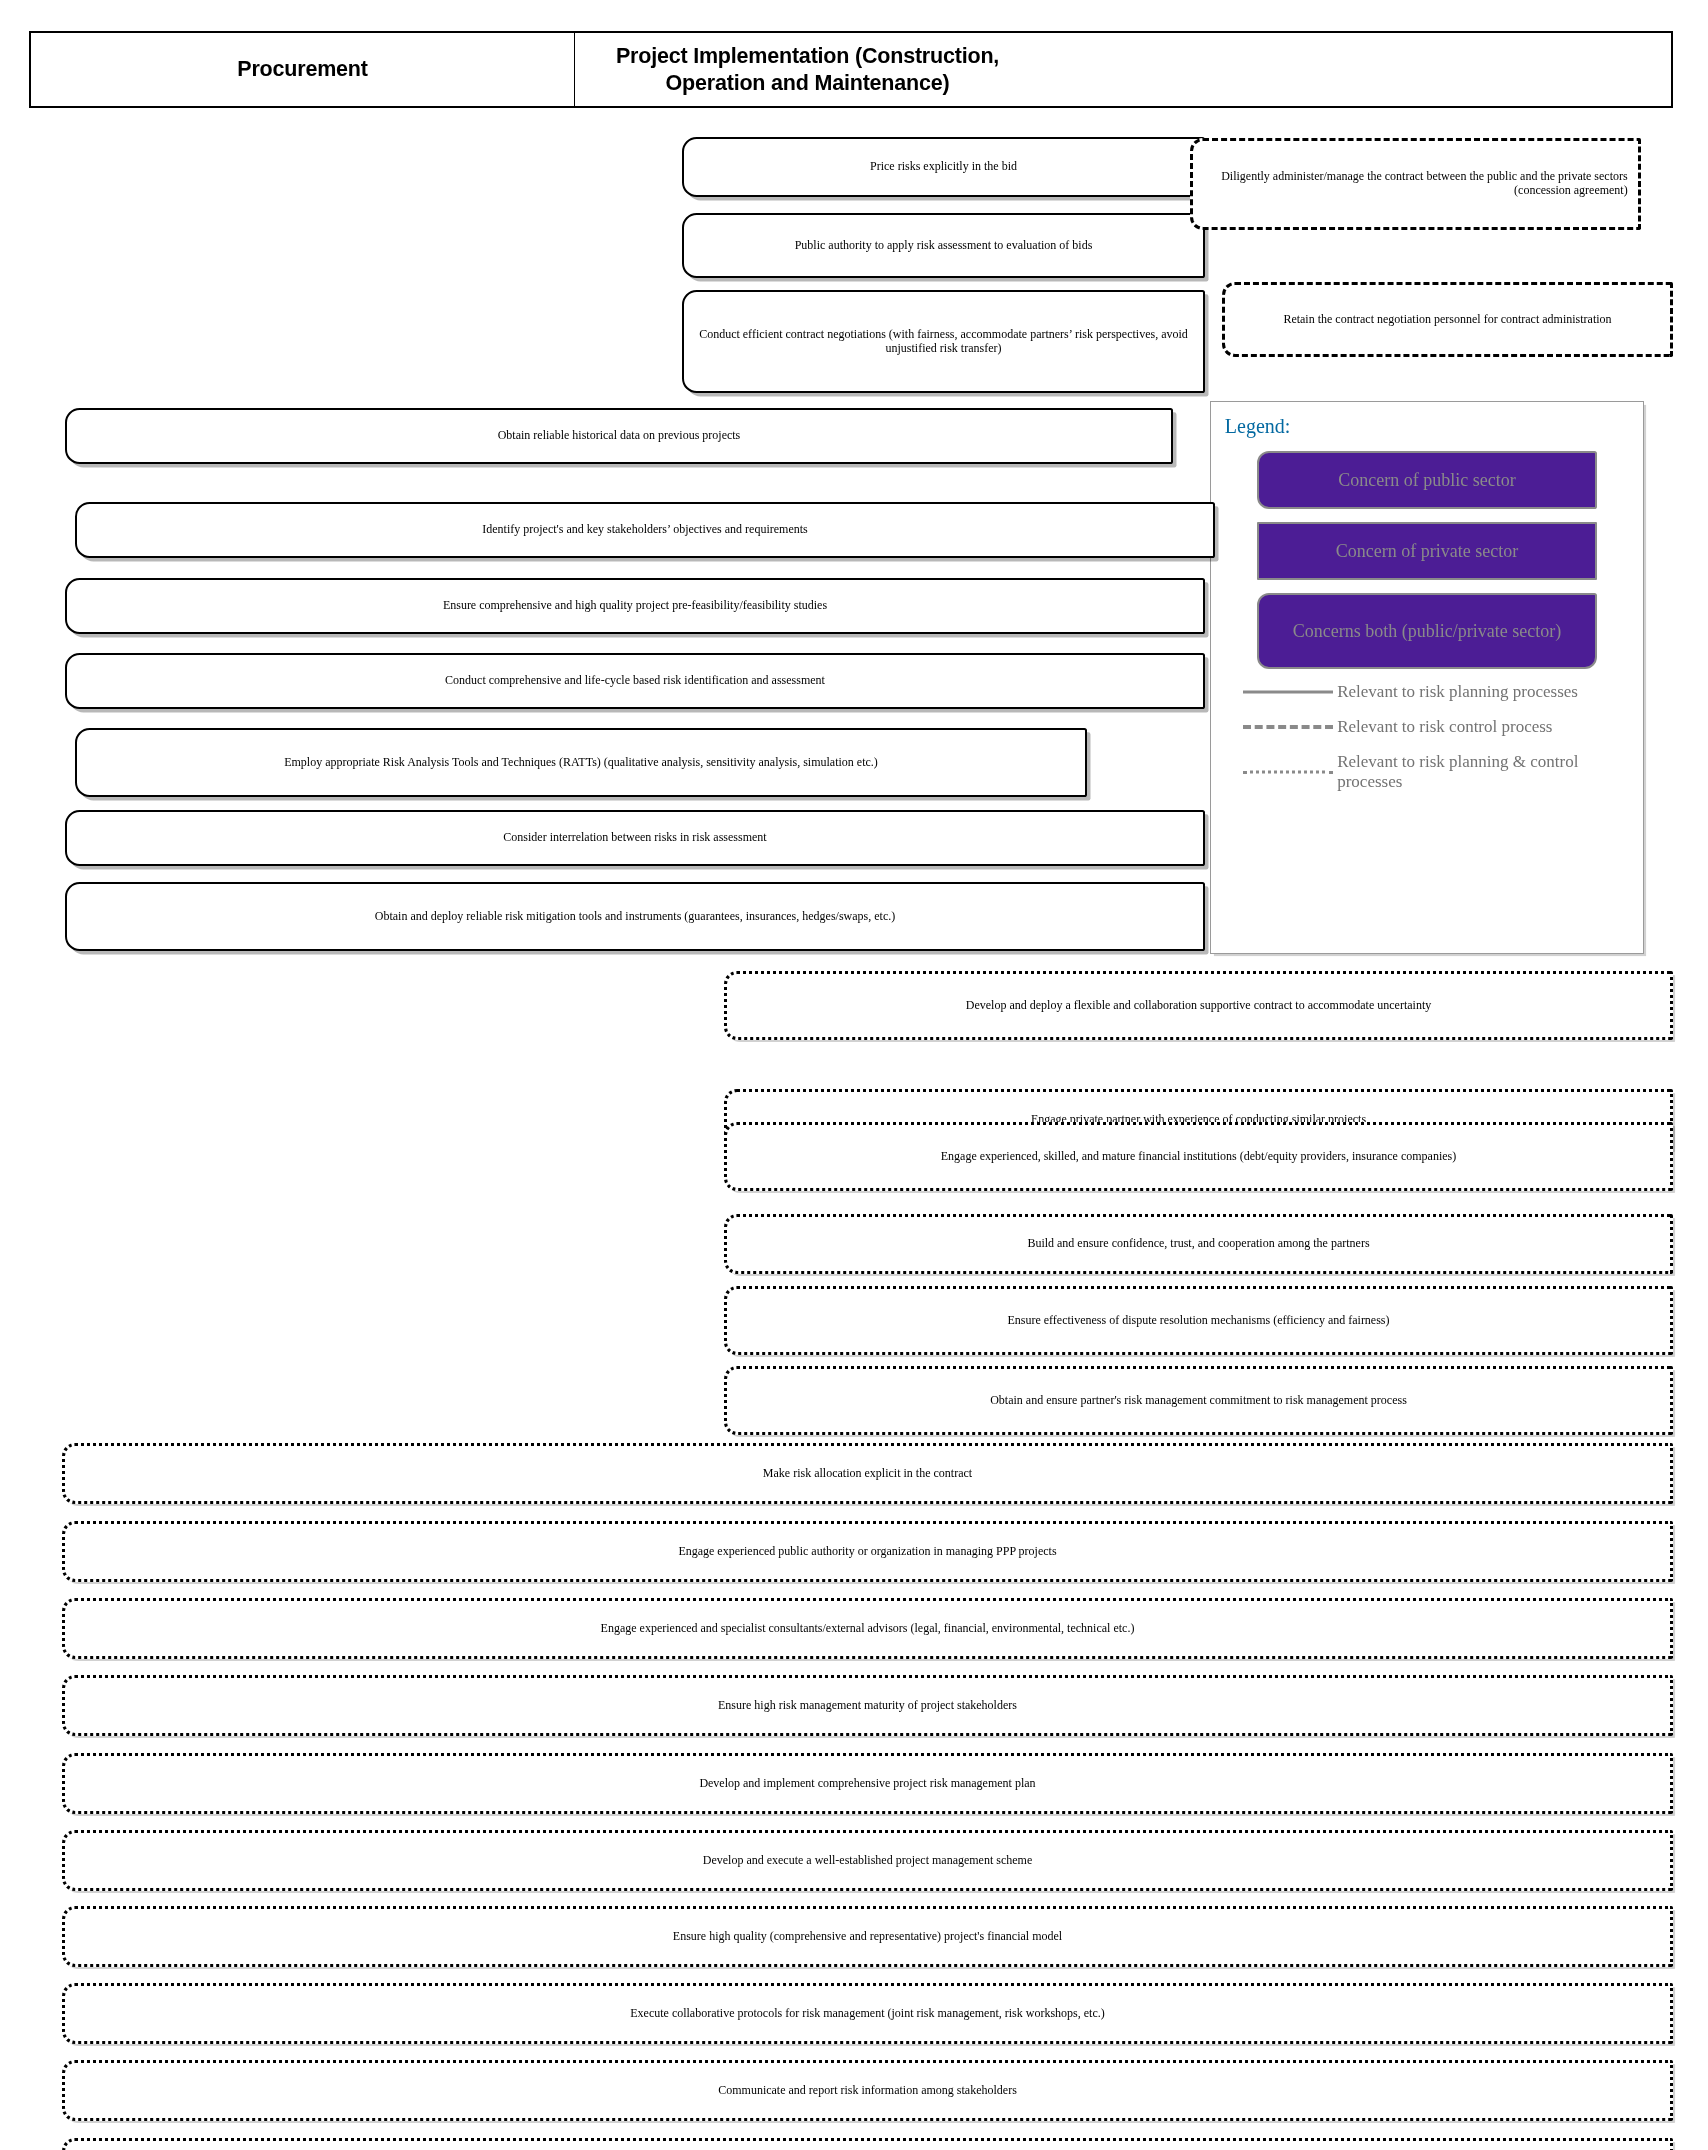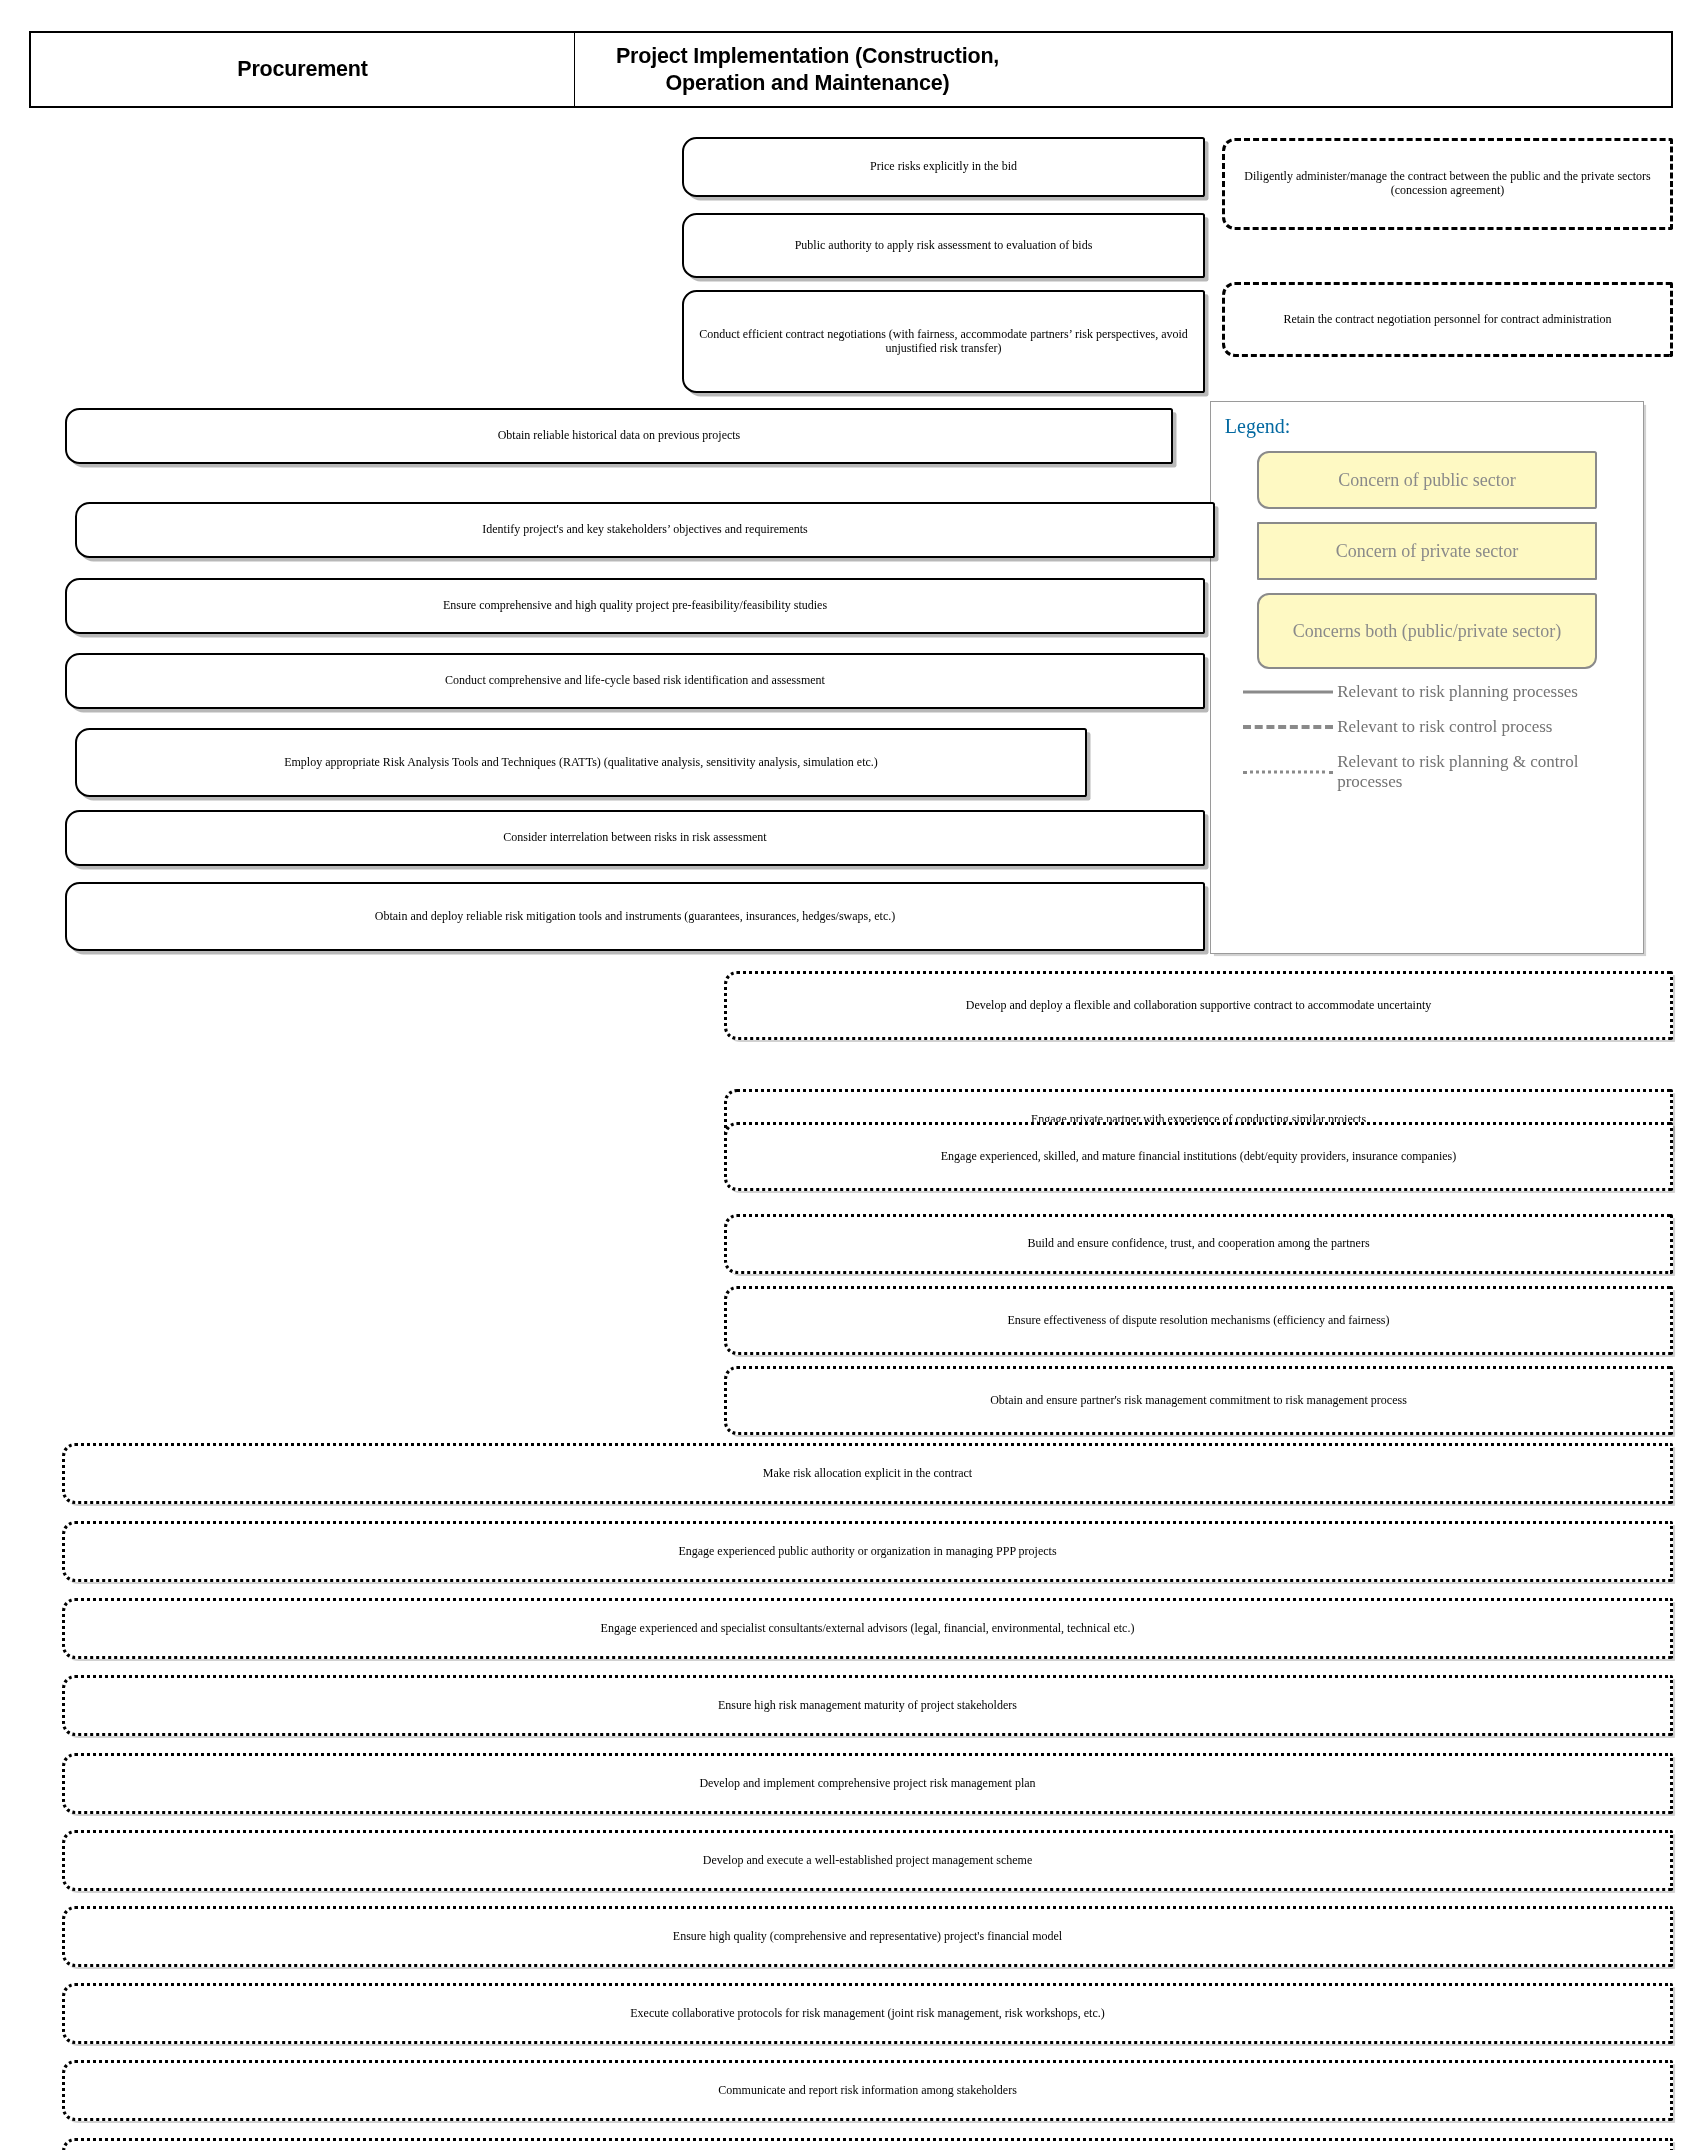--- a/index.html
+++ b/index.html
@@ -81,21 +81,21 @@
     font-size:20px; color:#0369a1; margin:3.4px 0 13px 2.6px;
   }
   .lg-box{
     margin:0 auto 13px auto;
     width:340px;
     display:flex; align-items:center; justify-content:center;
     text-align:center;
     color:#8a8a8a;
     font-size:18px;
     line-height:1.15;
-    background:#fef9c3;
+    background:#4c1d95;
   }
   .lg-box.b1{ height:58px; border:2.2px solid #8a8a8a; border-radius:12px 2.6px 2.6px 12px; }
   .lg-box.b2{ height:58px; border:2.2px solid #8a8a8a; border-radius:0.9px; }
   .lg-box.b3{ height:76px; border:2.2px solid #8a8a8a; border-radius:12px 2.6px 12px 12px; }
 
   .lg-line-row{
     display:flex; align-items:center; margin:0 0 14.6px 13px;
   }
   .lg-swatch{ width:102px; flex:0 0 102px; height:14.6px; position:relative; }
   .lg-swatch i{
@@ -123,21 +123,21 @@
 <div class="node solid" style="left:682px; top:137px; width:523px; height:60px;">
   <span>Price risks explicitly in the bid</span>
 </div>
 <div class="node solid" style="left:682px; top:213px; width:523px; height:65px;">
   <span>Public authority to apply risk assessment to evaluation of bids</span>
 </div>
 <div class="node solid" style="left:682px; top:290px; width:523px; height:103px;">
   <span>Conduct efficient contract negotiations (with fairness, accommodate partners’ risk perspectives, avoid unjustified risk transfer)</span>
 </div>
 
-<div class="node dashed" style="left:1222px; top:138px; width:451px; height:92px;">
+<div class="node dashed" style="left:1190px; top:138px; width:451px; height:92px;text-align:right;">
   <span>Diligently administer/manage the contract between the public and the private sectors (concession agreement)</span>
 </div>
 <div class="node dashed" style="left:1222px; top:282px; width:451px; height:75px;">
   <span>Retain the contract negotiation personnel for contract administration</span>
 </div>
 
 <div id="legend">
   <div id="legend-title">Legend:</div>
 
   <div class="lg-box b1">

